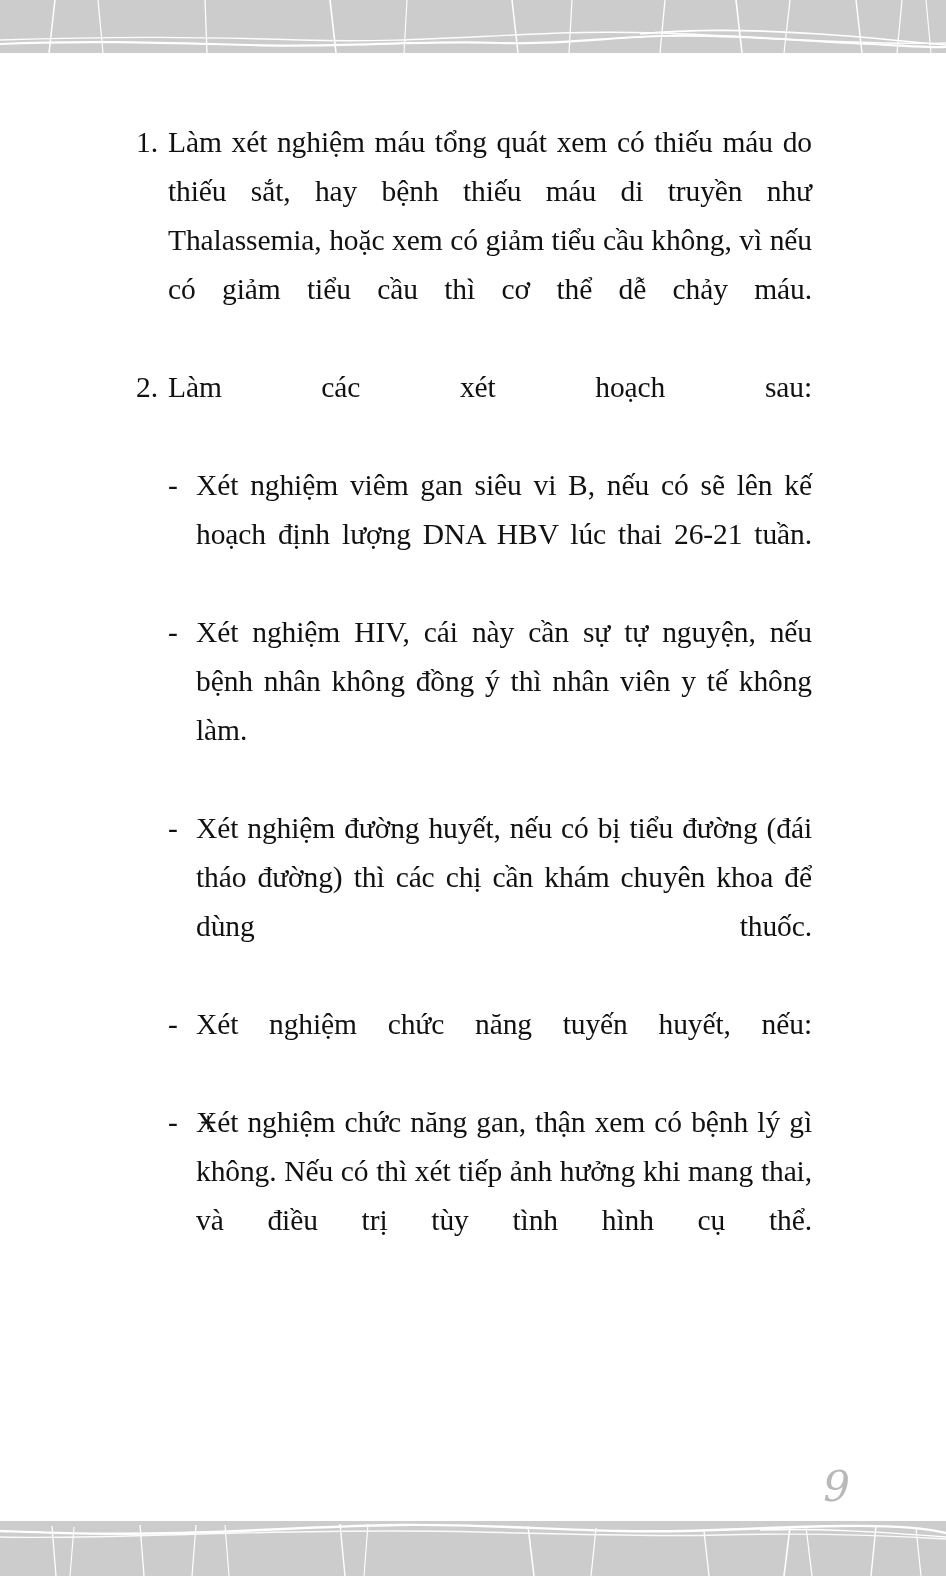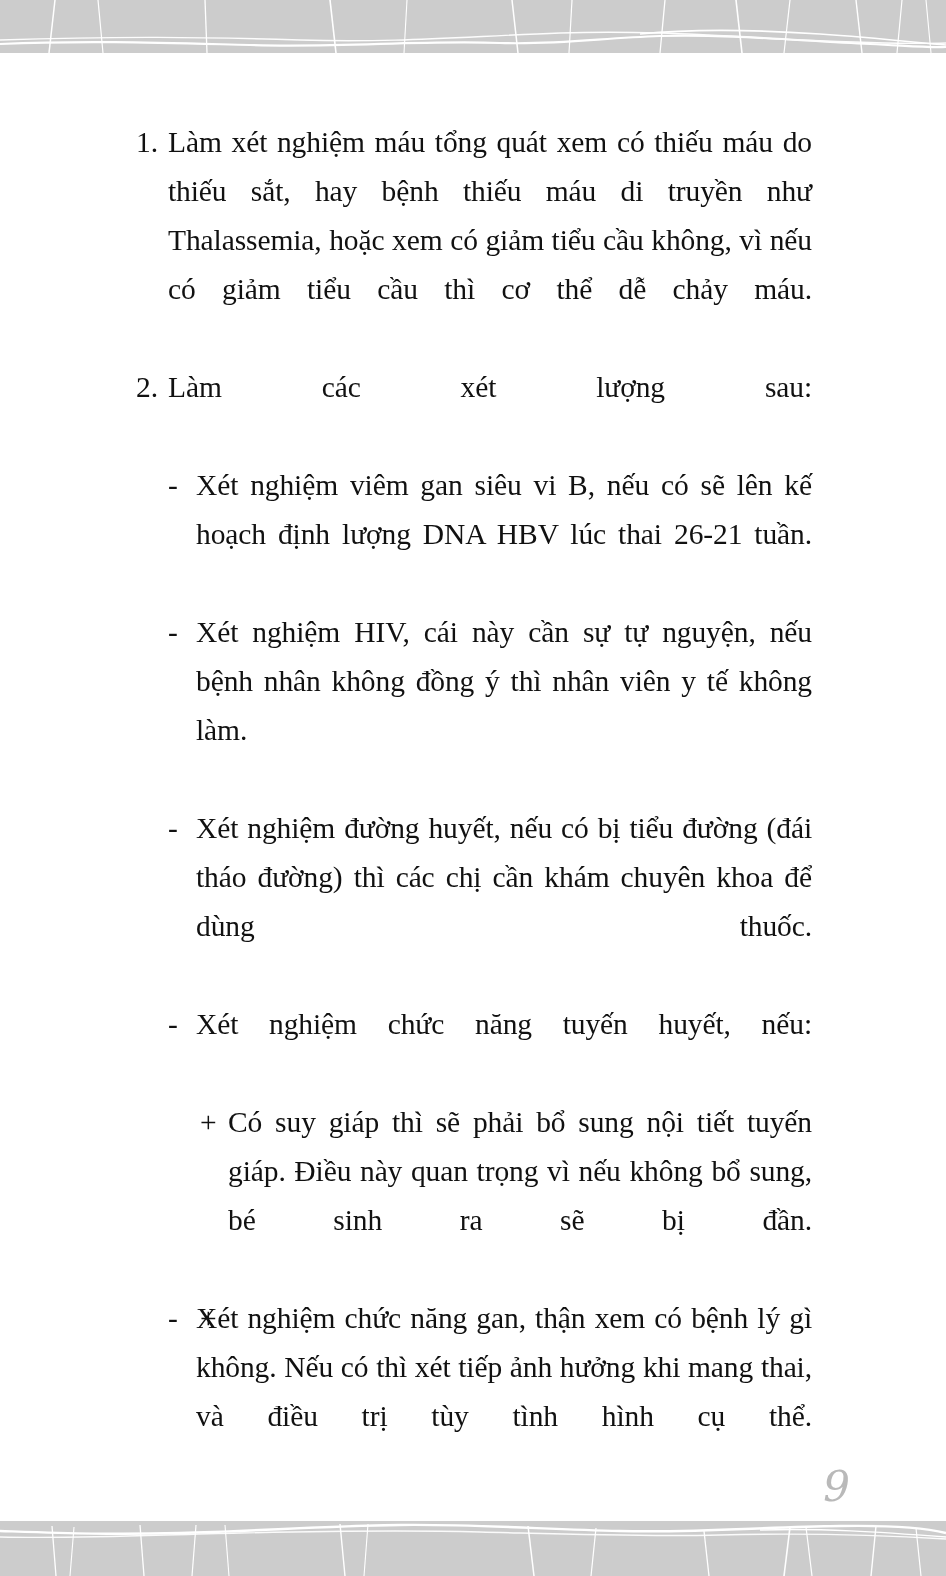--- a/index.html
+++ b/index.html
@@ -151,21 +151,21 @@
 
   <div class="content">
 
     <div class="block lvl-num">
       <span class="marker">1.</span>
       <span class="body-text">Làm xét nghiệm máu tổng quát xem có thiếu máu do thiếu sắt, hay bệnh thiếu máu di truyền như Thalassemia, hoặc xem có giảm tiểu cầu không, vì nếu có giảm tiểu cầu thì cơ thể dễ chảy máu.</span>
     </div>
 
     <div class="block lvl-num">
       <span class="marker">2.</span>
-      <span class="body-text">Làm các xét lượng sau:</span>
+      <span class="body-text">Làm các xét hoạch sau:</span>
     </div>
 
     <div class="block lvl-dash">
       <span class="marker">-</span>
       <span class="body-text">Xét nghiệm viêm gan siêu vi B, nếu có sẽ lên kế hoạch định lượng DNA HBV lúc thai 26-21 tuần.</span>
     </div>
 
     <div class="block lvl-dash">
       <span class="marker">-</span>
       <span class="body-text">Xét nghiệm HIV, cái này cần sự tự nguyện, nếu bệnh nhân không đồng ý thì nhân viên y tế không làm.</span>
@@ -176,21 +176,20 @@
       <span class="body-text">Xét nghiệm đường huyết, nếu có bị tiểu đường (đái tháo đường) thì các chị cần khám chuyên khoa để dùng thuốc.</span>
     </div>
 
     <div class="block lvl-dash">
       <span class="marker">-</span>
       <span class="body-text">Xét nghiệm chức năng tuyến huyết, nếu:</span>
     </div>
 
     <div class="block lvl-plus">
       <span class="marker">+</span>
-      <span class="body-text">Có suy giáp thì sẽ phải bổ sung nội tiết tuyến giáp. Điều này quan trọng vì nếu không bổ sung, bé sinh ra sẽ bị đần.</span>
     </div>
 
     <div class="block lvl-plus">
       <span class="marker">+</span>
     </div>
 
     <div class="block lvl-dash">
       <span class="marker">-</span>
       <span class="body-text">Xét nghiệm chức năng gan, thận xem có bệnh lý gì không. Nếu có thì xét tiếp ảnh hưởng khi mang thai, và điều trị tùy tình hình cụ thể.</span>
     </div>

